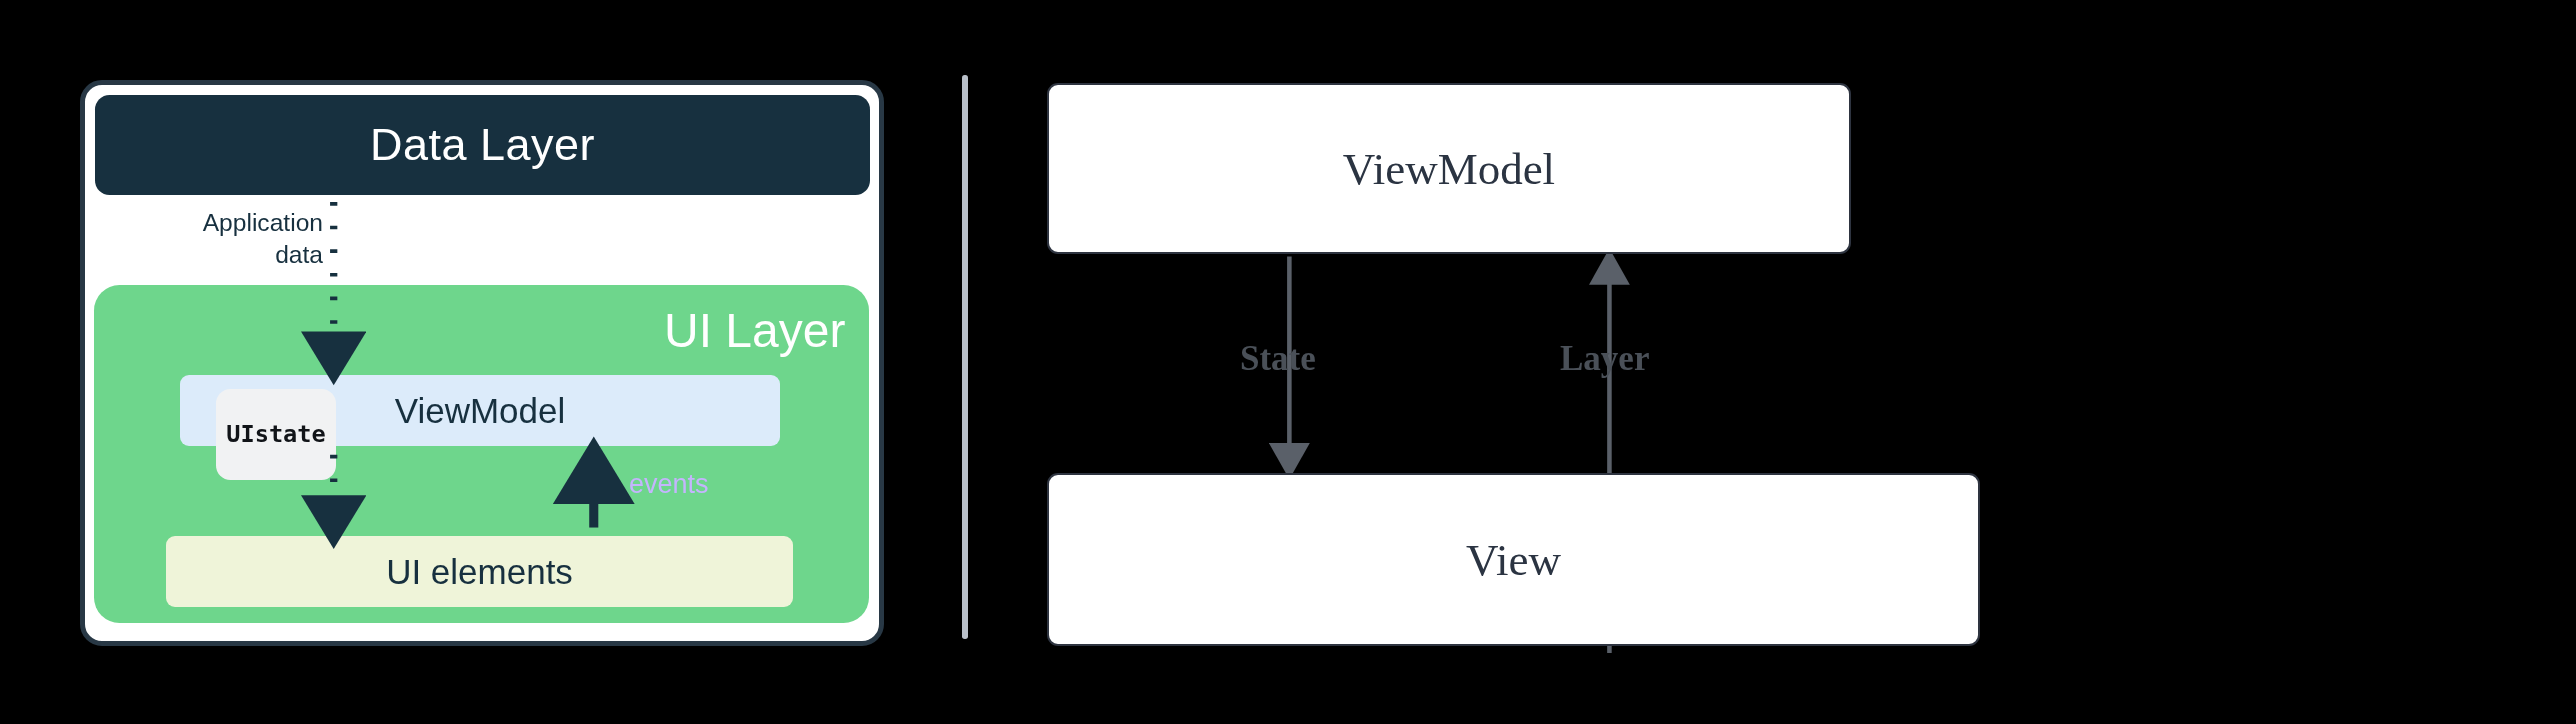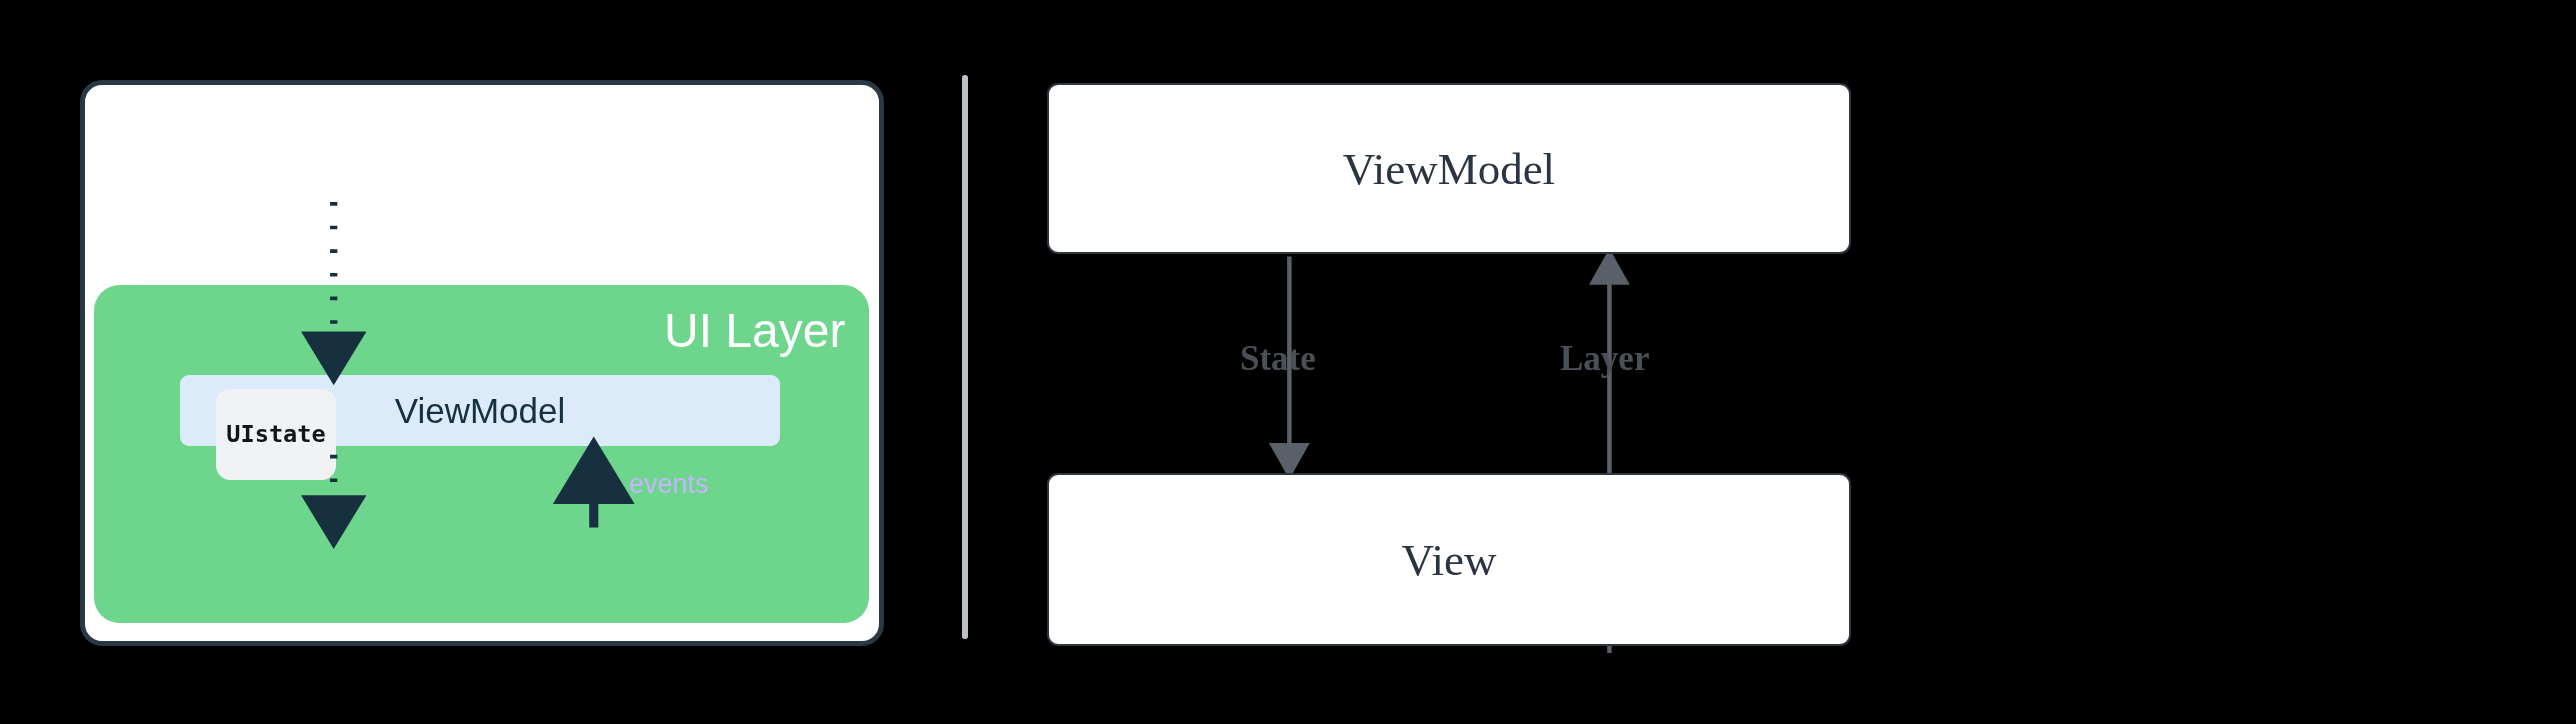--- a/index.html
+++ b/index.html
@@ -50,49 +50,59 @@
   .divider{position:absolute;left:962px;top:75px;width:6.4px;height:564px;
            background:#b9c0c9;border-radius:2.7px;}
 
   
   .mvvm-box{position:absolute;background:#ffffff;border:2.7px solid #2e3440;
             border-radius:11px;box-sizing:border-box;
             display:flex;align-items:center;justify-content:center;}
   .mvvm-box span{font-family:"Liberation Serif","DejaVu Serif",serif;
                  font-size:45px;color:#2b3442;}
   .vm-top{left:1047px;top:83px;width:804px;height:171px;}
-  .vm-bottom{left:1047px;top:473px;width:804px;height:173px;}
+  .vm-bottom{left:1047px;top:473px;width:933px;height:173px;}
 
   .edge-label{position:absolute;font-family:"Liberation Serif","DejaVu Serif",serif;
               font-size:35px;font-weight:bold;color:#4a5058;}
   .label-state{left:1240px;top:339px;}
   .label-event{left:1560px;top:339px;}
 </style>
 </head>
 <body>
 
 <div class="stage">
 
   <div class="left-card"></div>
 
+  <div class="data-layer">
+    <span>Data Layer</span>
+  </div>
 
+  <div class="app-data-label">
+    <div>Application</div>
+    <div>data</div>
+  </div>
 
   <div class="ui-layer">
     <div class="ui-layer-title">UI Layer</div>
   </div>
 
   <div class="viewmodel-box">
     <span>ViewModel</span>
   </div>
 
   <div class="ui-state-chip">
     <span>UI</span>
     <span>state</span>
   </div>
 
+  <div class="ui-elements-box">
+    <span>UI elements</span>
+  </div>
 
   <div class="events-label">events</div>
 
   <svg class="flow-svg" viewBox="0 0 2833 797">
     <defs>
       <marker id="tri-dark" markerWidth="9" markerHeight="9" refX="3.2" refY="4.5" orient="auto">
         <path d="M0,0 L7.4,4.5 L0,9 z" fill="#17303f"></path>
       </marker>
       <marker id="tri-gray" markerWidth="9" markerHeight="9" refX="5" refY="4.5" orient="auto">
         <path d="M0,0 L8,4.5 L0,9 z" fill="#5a6069"></path>

